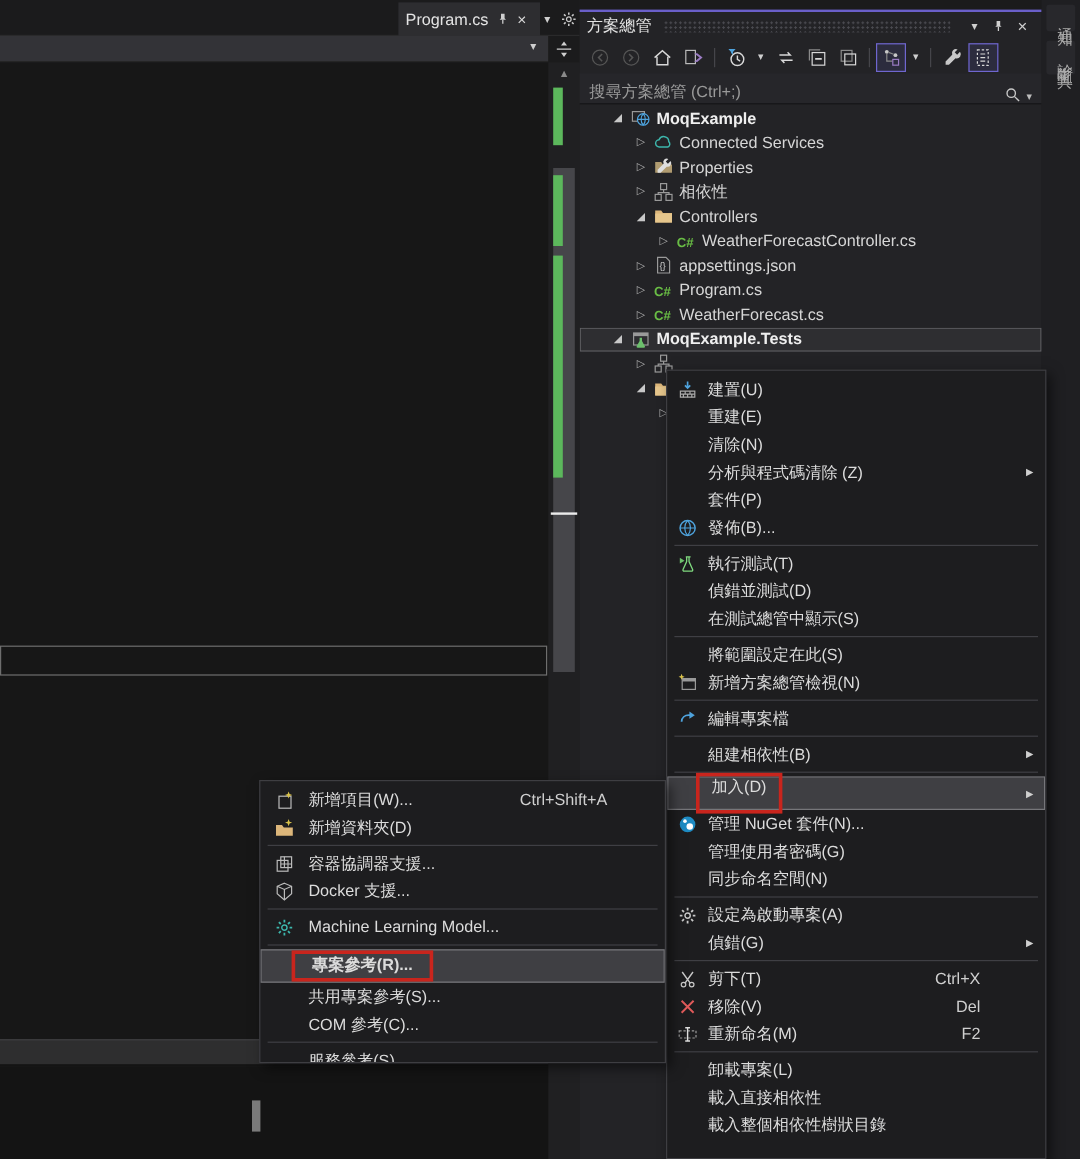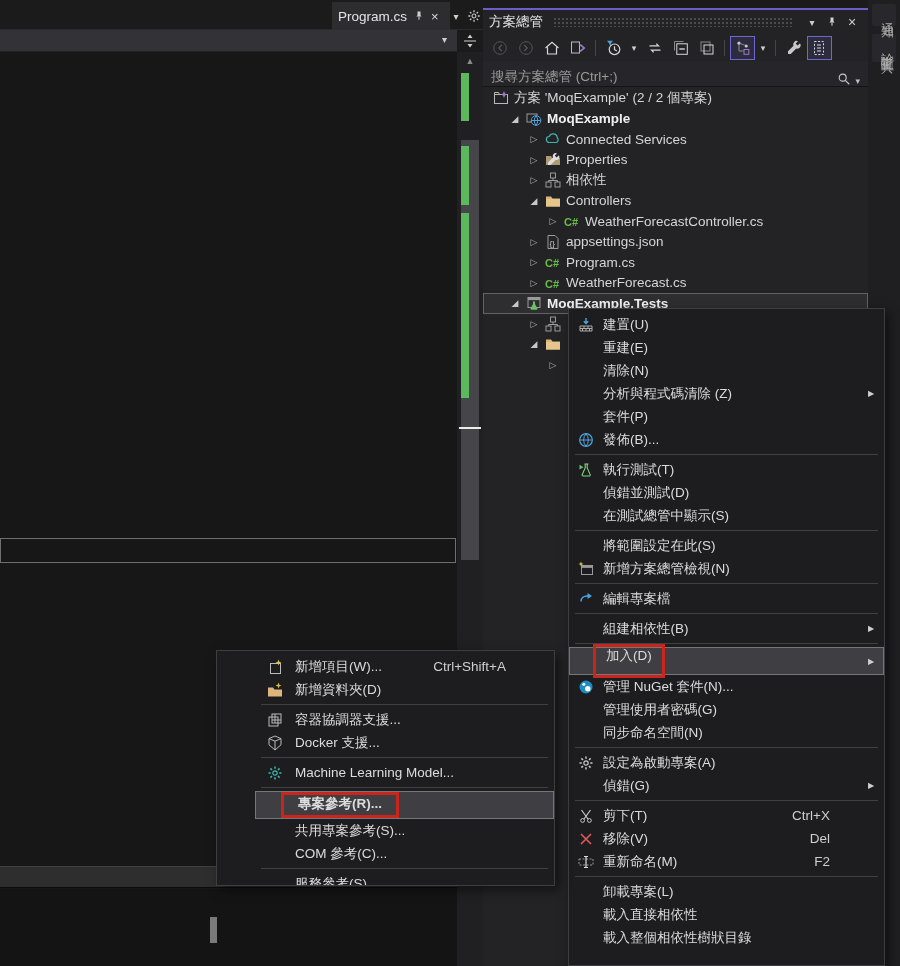--- a/index.html
+++ b/index.html
@@ -46,22 +46,22 @@
   .se-tree{position:absolute;left:0;top:88px;width:100%;}
   .trow{display:flex;align-items:center;height:20.5px;font-size:13.5px;color:#d6d6d6;box-sizing:border-box;white-space:nowrap;}
   .trow.sel{background:#2e2e31;box-shadow:inset 0 0 0 1px #626266;}
   .trow.bold .tlbl{font-weight:bold;color:#efefef;}
   .texp{width:18px;flex:none;text-align:center;font-size:9px;color:#c8c8c8;}
   .texp.col{color:#b0b0b0;}
   .tico{width:20px;flex:none;display:flex;justify-content:center;align-items:center;}
   .tlbl{margin-left:3px;}
   
   .menu{position:absolute;background:#1d1d1f;border:1px solid #3e3e42;box-shadow:4px 4px 10px rgba(0,0,0,.5);padding-top:4px;box-sizing:border-box;overflow:hidden;}
-  #context-menu{left:568px;top:308px;width:317px;height:658px;z-index:20;}
-  #add-submenu{left:216px;top:650px;width:339px;height:236px;z-index:30;padding-left:38px;}
+  #context-menu{left:555px;top:308px;width:317px;height:658px;z-index:20;}
+  #add-submenu{left:216px;top:650px;width:339px;height:236px;z-index:30;}
   .mi{display:flex;align-items:center;height:23px;color:#dcdcdc;font-size:13.5px;}
   .mi .mic{width:34px;flex:none;display:flex;justify-content:center;align-items:center;}
   #add-submenu .mi .mic{width:40px;}
   .mi .lbl{flex:1;white-space:nowrap;overflow:visible;}
   .mi .sc{color:#cfcfcf;margin-right:28px;flex:none;margin-left:26px;}
   #add-submenu .mi .sc{margin-right:22px;}
   .mi .arr{width:26px;flex:none;text-align:center;font-size:8px;color:#cfcfcf;}
   .mi.hl{height:28px;background:#3f3f43;box-shadow:inset 0 0 0 1px #76767a;}
   .msep{height:7px;display:flex;align-items:center;}
   .msep::after{content:"";flex:1;height:1px;background:#3f3f44;margin:0 6px;}
@@ -214,31 +214,20 @@
     <span class="ph">搜尋方案總管 (Ctrl+;)</span>
     <span>
       <svg width="14" height="14" viewBox="0 0 16 16">
           <circle cx="6.5" cy="6.5" r="4" fill="none" stroke="#c8c8c8" stroke-width="1.3"></circle>
           <path d="M9.5 9.5l4.5 4.5" stroke="#c8c8c8" stroke-width="1.3"></path>
         </svg>
     </span>
     <span class="sdd">▾</span>
   </div>
   <div class="se-tree" id="se-tree">
-      <div class="trow" style="padding-left: 4px;">
-        <span style="width: 4px; flex: 0 0 auto;"></span>
-        <span class="tico">
-          <svg width="16" height="16" viewBox="0 0 16 16" fill="none">
-            <rect x="1.5" y="4.5" width="13" height="9" stroke="#b8b8b8"></rect>
-            <path d="M1.5 4.5V2.5h4l1 2" stroke="#b8b8b8"></path>
-            <path d="M11 1l1 2.5L14.5 4.5 12 5.5l-1 2.5-1-2.5-2.5-1L10 3.5z" fill="#9b7cc4"></path>
-          </svg>
-        </span>
-        <span class="tlbl">方案 'MoqExample' (2 / 2 個專案)</span>
-      </div>
       <div class="trow bold" style="padding-left: 23px;">
         <span class="texp">◢</span>
         <span class="tico">
           <svg width="16" height="16" viewBox="0 0 16 16" fill="none">
             <rect x="1" y="3" width="10" height="8" stroke="#999"></rect>
             <circle cx="10" cy="9.5" r="4.8" fill="#1d1d1f" stroke="#4ea3dd"></circle>
             <path d="M5.2 9.5h9.6M10 4.7a7.5 7.5 0 010 9.6M10 4.7a7.5 7.5 0 000 9.6" stroke="#4ea3dd"></path>
           </svg>
         </span>
         <span class="tlbl">MoqExample</span>

